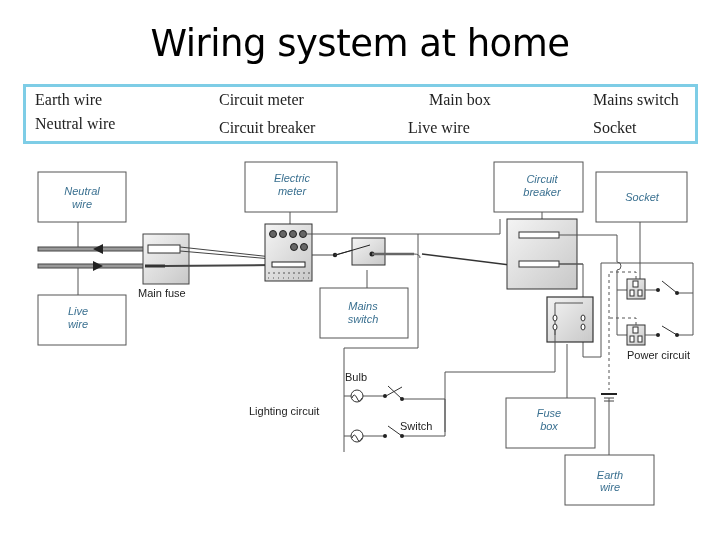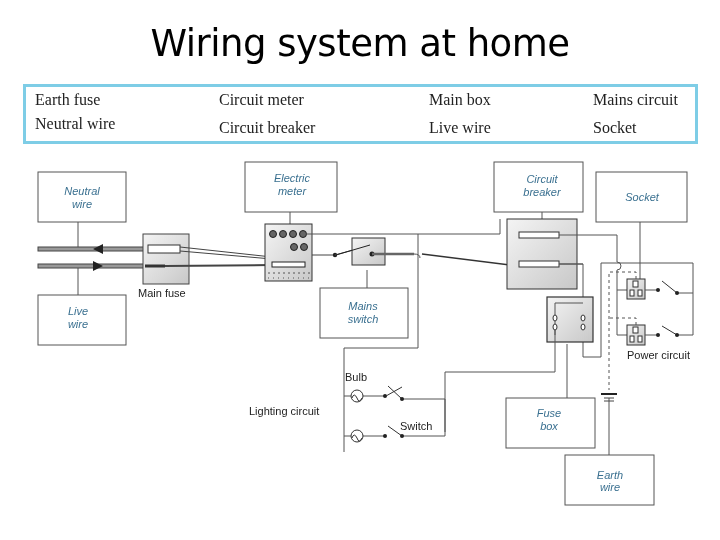--- a/index.html
+++ b/index.html
@@ -10,27 +10,27 @@
   svg { position:absolute; left:0; top:0; }
   .lbl { font-family:"Liberation Sans", sans-serif; font-style:italic; font-size:11px; fill:#3a7090; }
   .plain { font-family:"Liberation Sans", sans-serif; font-size:11px; fill:#222; }
 </style>
 </head>
 <body>
 
 <div class="title">Wiring system at home</div>
 
 <div class="wordbank">
-  <span class="wb-item" style="left:9px;top:4px">Earth fuse</span>
+  <span class="wb-item" style="left:9px;top:4px">Earth wire</span>
   <span class="wb-item" style="left:193px;top:4px">Circuit meter</span>
   <span class="wb-item" style="left:403px;top:4px">Main box</span>
-  <span class="wb-item" style="left:567px;top:4px">Mains circuit</span>
+  <span class="wb-item" style="left:567px;top:4px">Mains switch</span>
   <span class="wb-item" style="left:9px;top:28px">Neutral wire</span>
   <span class="wb-item" style="left:193px;top:32px">Circuit breaker</span>
-  <span class="wb-item" style="left:403px;top:32px">Live wire</span>
+  <span class="wb-item" style="left:382px;top:32px">Live wire</span>
   <span class="wb-item" style="left:567px;top:32px">Socket</span>
 </div>
 
 <svg width="720" height="540" viewBox="0 0 720 540">
   <defs>
     <linearGradient id="grayg" x1="0" y1="0" x2="1" y2="1">
       <stop offset="0" stop-color="#f4f4f4"></stop>
       <stop offset="1" stop-color="#c8c8c8"></stop>
     </linearGradient>
   </defs>

